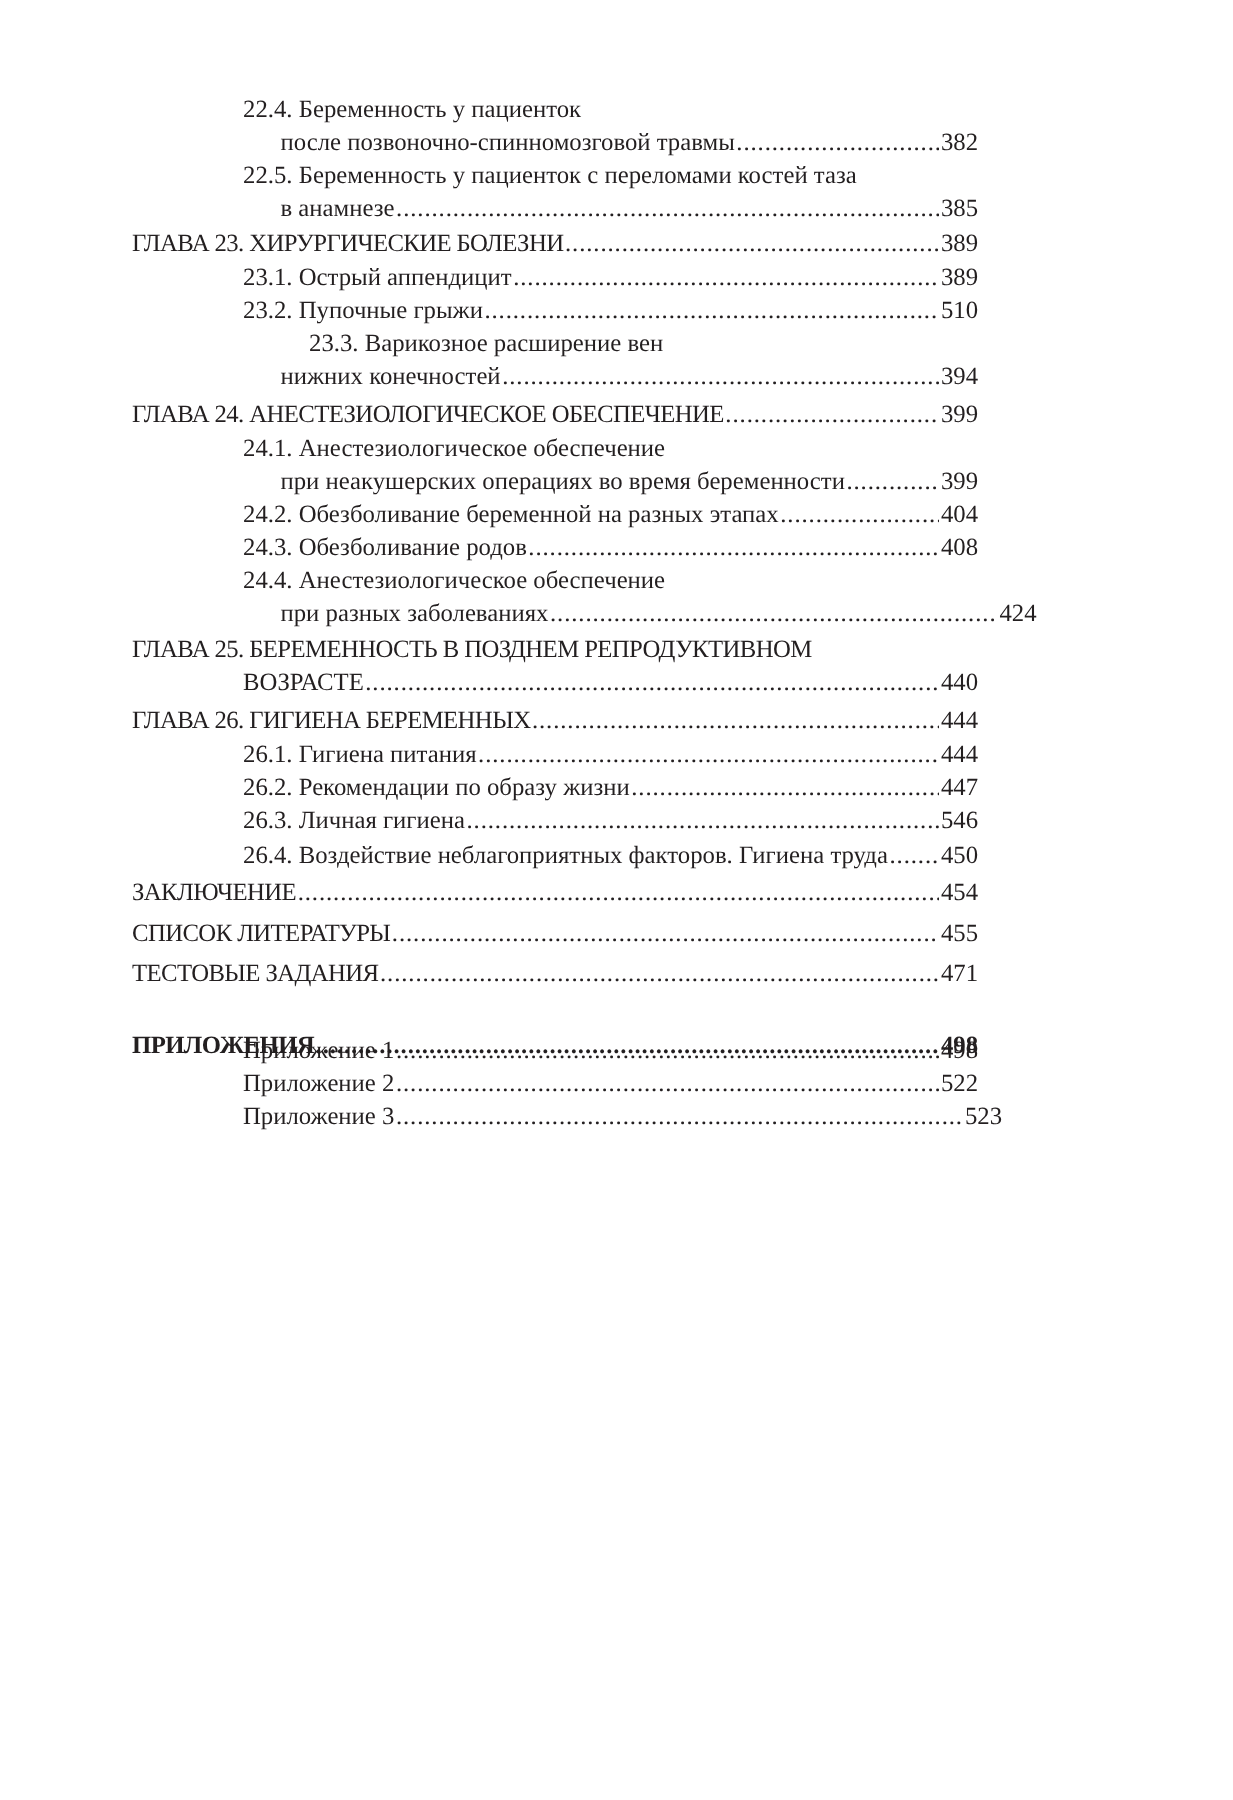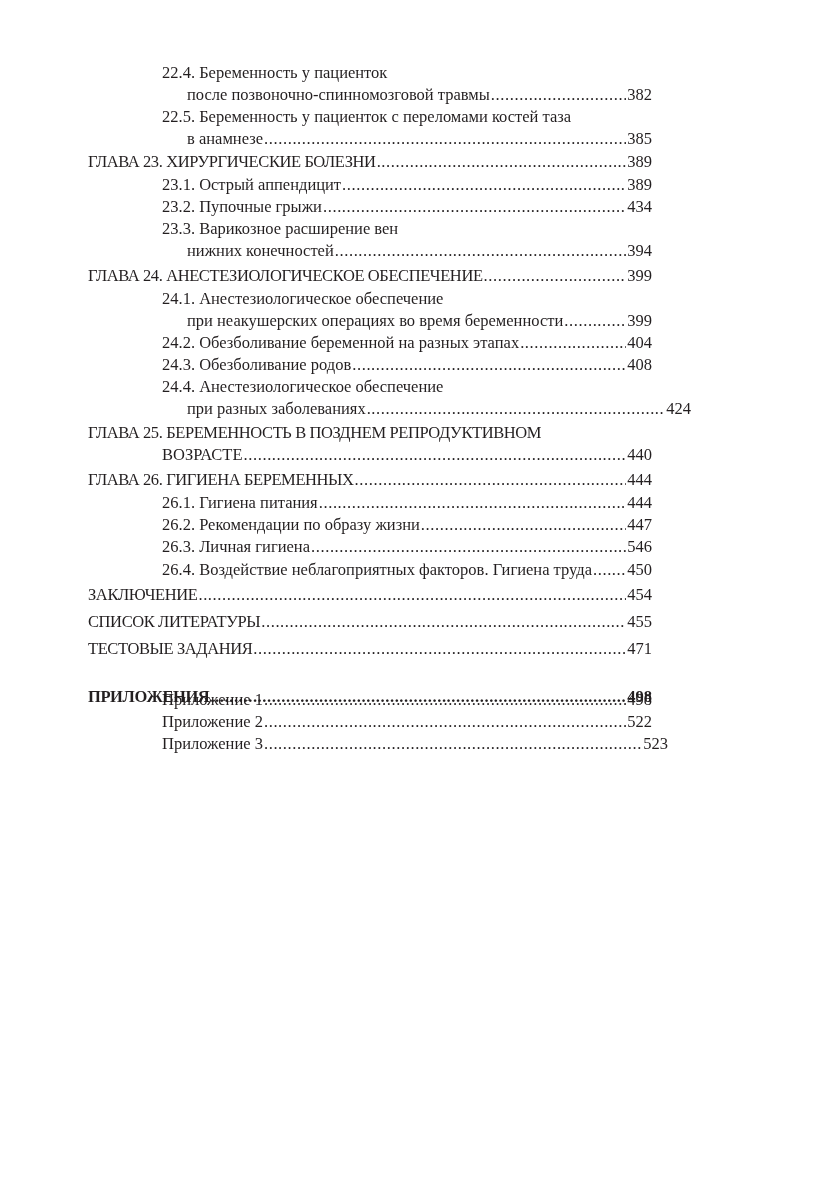--- a/index.html
+++ b/index.html
@@ -63,24 +63,24 @@
       <div class="entry l1">
         <span class="txt">23.1. Острый аппендицит</span>
         <span class="dots"></span>
         <span class="pg">389</span>
       </div>
     </div>
     <div class="line" style="top: 196px;">
       <div class="entry l1">
         <span class="txt">23.2. Пупочные грыжи</span>
         <span class="dots"></span>
-        <span class="pg">434</span>
-      </div>
-    </div>
-    <div class="line" style="top: 218px;">
+        <span class="pg">510</span>
+      </div>
+    </div>
+    <div class="line" style="top: 218px; margin-left: 44px;">
       <div class="entry l1">
         <span class="txt">23.3. Варикозное расширение вен</span>
       </div>
     </div>
     <div class="line" style="top: 240px; text-decoration: underline;">
       <div class="entry l2">
         <span class="txt">нижних конечностей</span>
         <span class="dots"></span>
         <span class="pg">394</span>
       </div>

